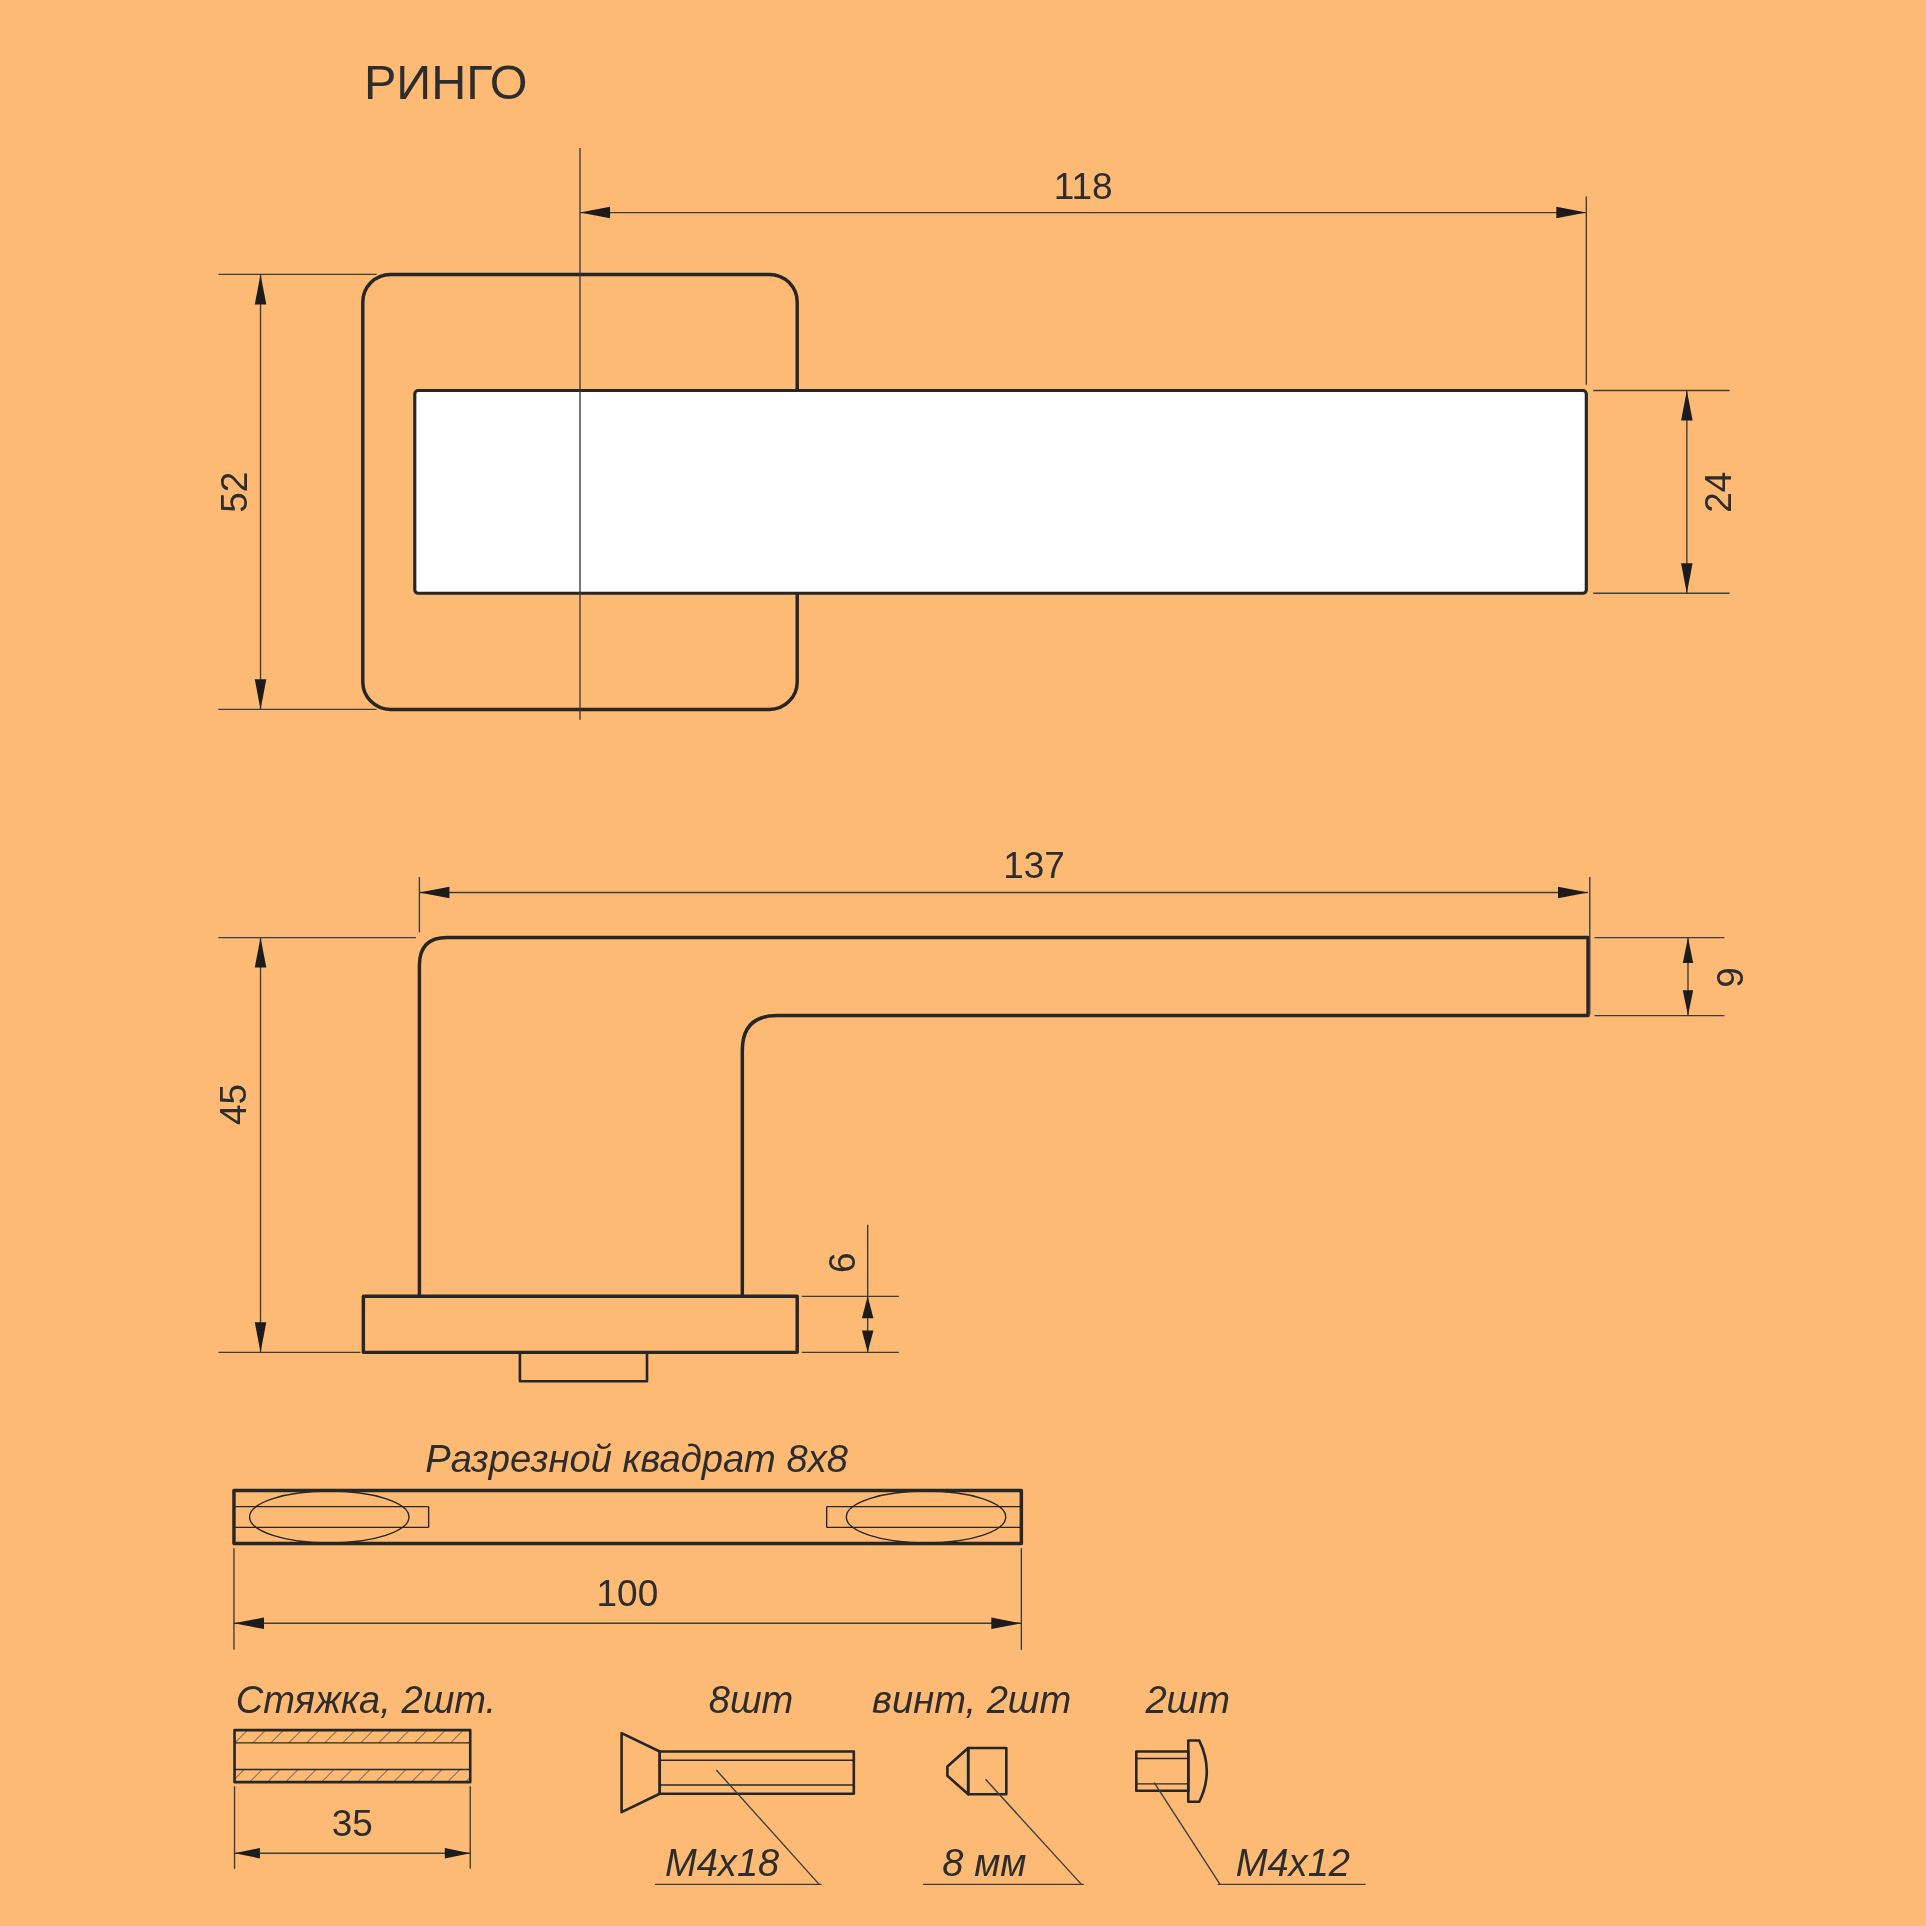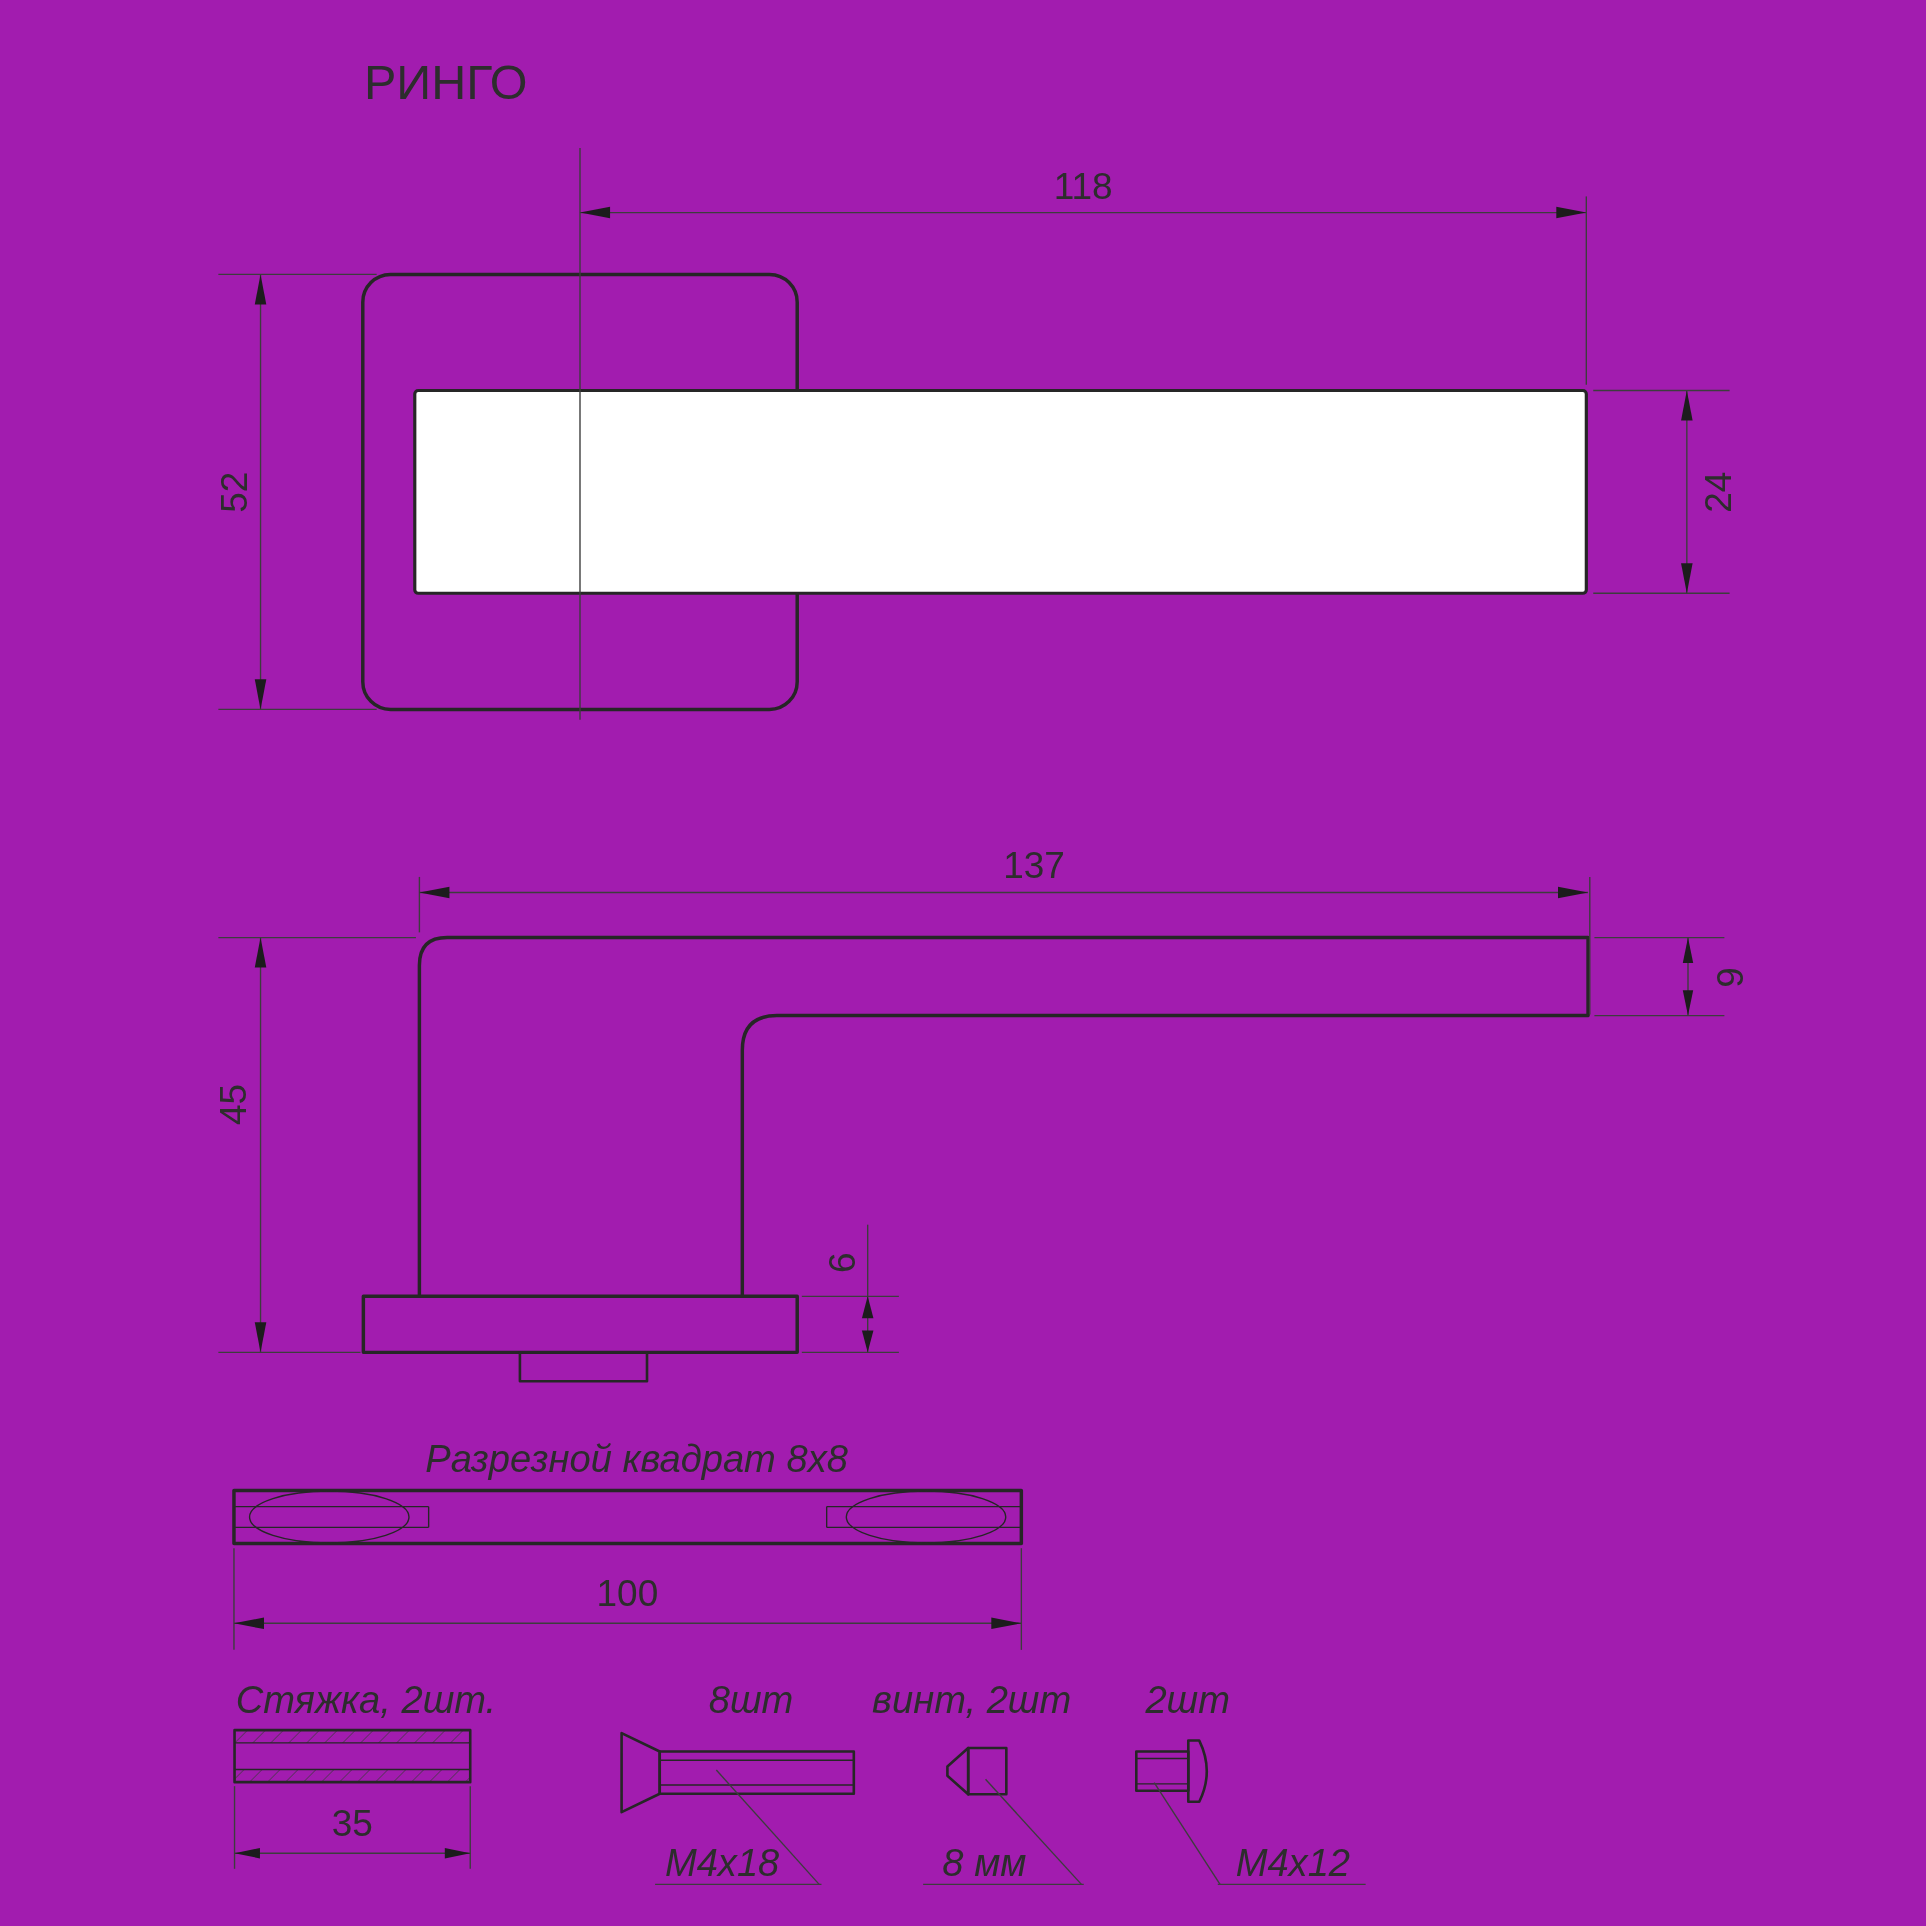--- a/index.html
+++ b/index.html
@@ -1,16 +1,16 @@
 <!DOCTYPE html>
 <html style="font-size:9.2px"><head>
 <meta charset="utf-8">
 <style>
   html,body{margin:0;padding:0;background:#ffffff;}
-  .page{position:relative;width:1926px;height:1926px;background:#a21caf;overflow:hidden;
+  .page{position:relative;width:1926px;height:1926px;background:#fdba74;overflow:hidden;
         font-family:"Liberation Sans", sans-serif;}
   svg{position:absolute;left:0;top:0;}
   text{fill:#2d2d2d;}
   .dim-num{font-family:"Liberation Sans",sans-serif;font-size:64px;}
   .part-lbl{font-family:"Liberation Sans",sans-serif;font-size:66px;font-style:italic;}
   .title-txt{font-family:"Liberation Sans",sans-serif;font-size:84px;}
   .outline{fill:none;stroke:#262626;stroke-width:6;stroke-linejoin:round;}
   .outline-med{fill:none;stroke:#262626;stroke-width:4.5;stroke-linejoin:round;}
   .outline-thin2{fill:none;stroke:#262626;stroke-width:2.4;}
   .thin{stroke:#3d3d3d;stroke-width:2.4;fill:none;}

